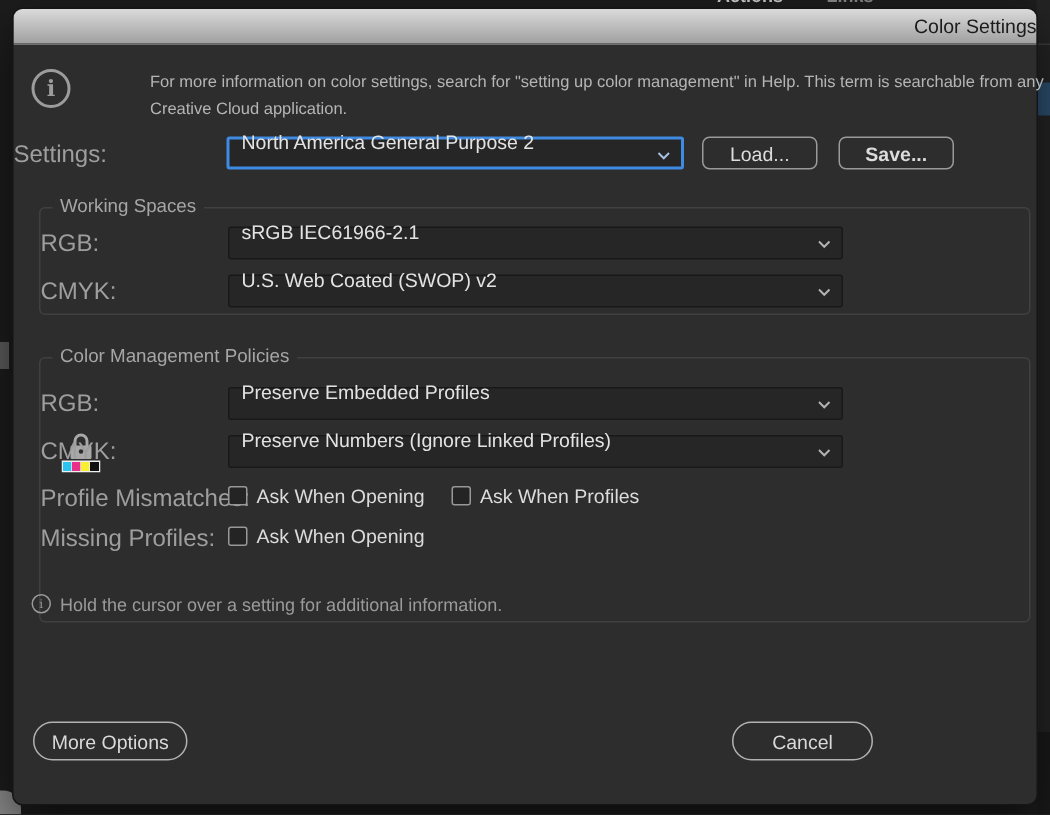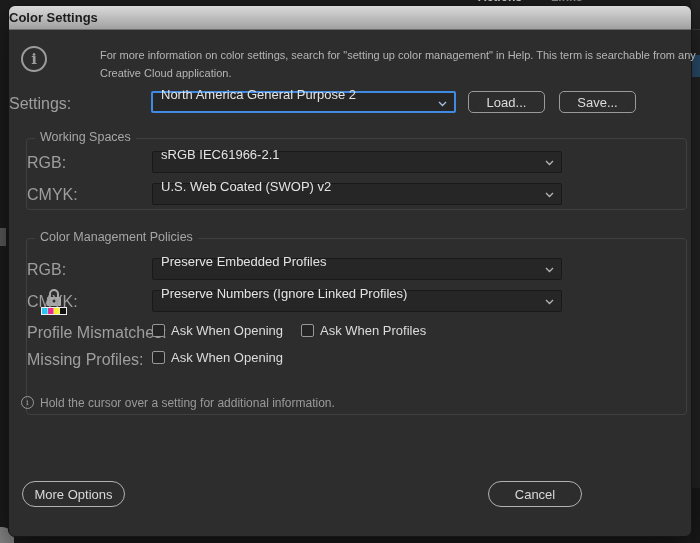--- a/index.html
+++ b/index.html
@@ -16,22 +16,22 @@
   .strip-sel{position:absolute;left:0;top:55px;width:9px;height:22px;background:#2c5070;}
   .strip-bottom{position:absolute;left:0;top:488px;width:9px;height:55px;background:#1a1a1a;}
   .artifact-a{position:absolute;left:0;top:228px;width:6px;height:18px;background:#5e5e5e;}
   .artifact-b{position:absolute;left:0;top:527px;width:14px;height:16px;background:#8c8c8c;border-top-right-radius:12px;}
 
   
   .dialog{position:absolute;left:8px;top:5px;width:684px;height:532px;background:#2d2d2d;
           border:1px solid #151515;border-radius:7px;box-shadow:0 12px 34px rgba(0,0,0,.6);box-sizing:border-box;}
   .titlebar{position:absolute;left:0;top:0;right:0;height:23px;border-radius:6px 6px 0 0;
             background:linear-gradient(#dadada,#a0a0a0);border-bottom:1px solid #6e6e6e;
-            display:flex;align-items:center;justify-content:flex-start;
-            font-size:13px;font-weight:700;color:#1b1b1b;}
+            display:flex;align-items:center;justify-content:flex-end;
+            font-size:13px;font-weight:400;color:#1b1b1b;}
 
   
   .info-icon-big{position:absolute;left:12px;top:40px;width:26px;height:26px;border:2px solid #9c9c9c;
                  border-radius:50%;box-sizing:border-box;display:flex;align-items:center;justify-content:center;
                  font-family:"DejaVu Serif",serif;font-weight:bold;font-size:15px;color:#9c9c9c;}
   .info-banner{position:absolute;left:49px;top:40px;width:620px;font-size:11px;line-height:18px;color:#b5b5b5;margin-left:42px;}
 
   
   .field-label{position:absolute;color:#9e9e9e;font-size:16px;white-space:nowrap;}
   .dd{position:absolute;height:22px;background:#262626;border:1px solid #191919;border-radius:2px;
@@ -99,21 +99,21 @@
     <div class="field-label" style="left:0;width:135px;top:89px;">Settings:</div>
     <div class="dd focused" style="left:142px;top:85px;width:305px;">
       <span>North America General Purpose 2</span>
       <svg class="chev" width="9" height="6" viewBox="0 0 9 6">
         <path d="M1 1l3.5 3.5L8 1" fill="none" stroke="#a9c1e0" stroke-width="1.3"></path>
         </svg>
     </div>
     <div class="small-btn" style="left:459px;top:85px;width:77px;text-align:center;">
       <span>Load...</span>
     </div>
-    <div class="small-btn" style="left:550px;top:85px;width:77px;">
+    <div class="small-btn" style="left:550px;top:85px;width:77px;font-weight:bold;">
       <span>Save...</span>
     </div>
 
     <div class="group" style="top:132px;height:72px;">
       <div class="group-legend">Working Spaces</div>
       <div class="g-row" style="top:12px;">
         <div class="field-label">RGB:</div>
         <div class="dd" style="top:0;">
           <span>sRGB IEC61966-2.1</span>
           <svg class="chev" width="9" height="6" viewBox="0 0 9 6">

